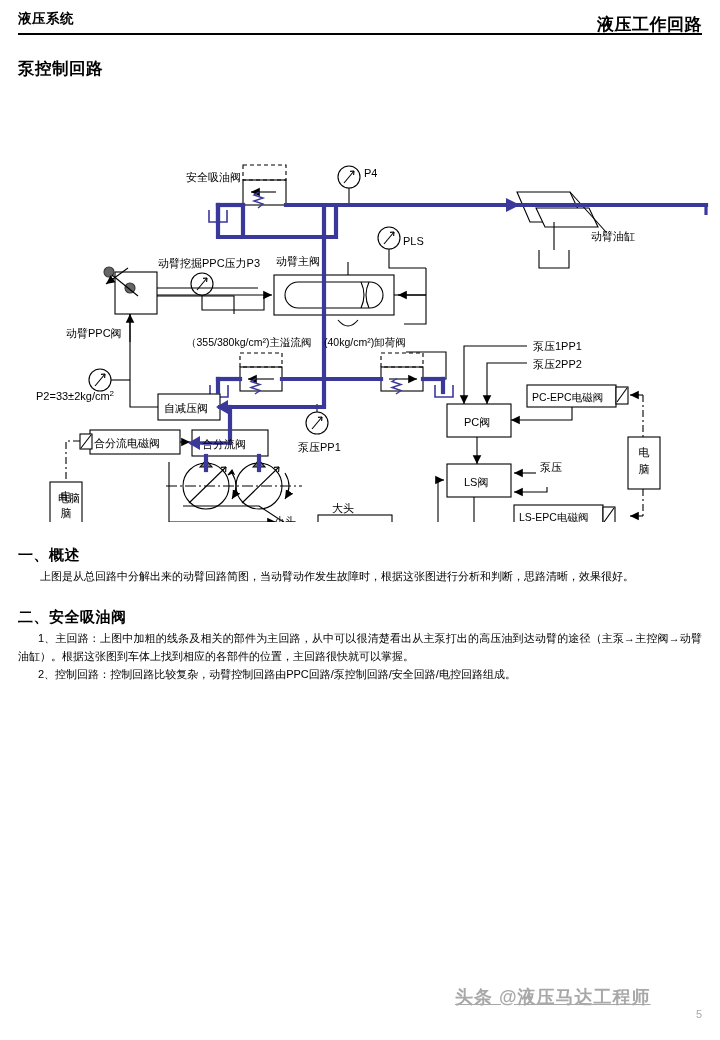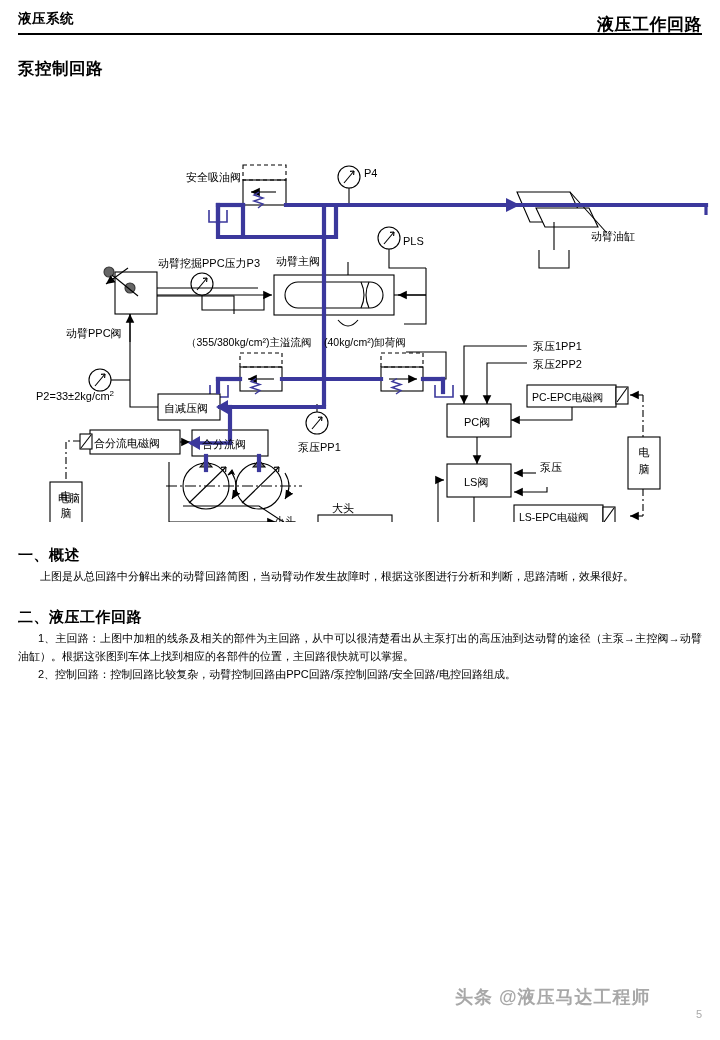--- a/index.html
+++ b/index.html
@@ -20,21 +20,21 @@
 
   
   .body{position:absolute;left:18px;top:524px;width:684px;}
   .h2{font-size:15px;font-weight:bold;margin:22px 0 3px 0;letter-spacing:.5px;}
   .p{font-size:11px;line-height:1.62;margin:0 0 1px 0;text-align:justify;}
   .p.ind{text-indent:2em;}
   .p b{font-weight:normal;margin-left:20px;}
 
   
   .wm{position:absolute;left:455px;top:985px;font-size:18px;color:#9a9a9a;
-      font-weight:bold;letter-spacing:1px;opacity:.85;}
+      font-weight:bold;letter-spacing:1px;opacity:.85;text-decoration:underline;}
   .pg{position:absolute;right:18px;top:1008px;font-size:11px;color:#aaa;}
 </style>
 </head>
 <body>
 
 <div class="hdr">
   <div class="hdr-l">液压系统</div>
   <div class="hdr-r">液压工作回路</div>
 </div>
 <div class="hdr-rule"></div>
@@ -314,20 +314,20 @@
   <text x="638" y="374" font-size="11" text-anchor="middle" font-family="Liberation Sans, DejaVu Sans, sans-serif">
     <tspan x="638" dy="0">电</tspan><tspan x="638" dy="17">脑</tspan>
   </text>
 </svg>
 </div>
 
 <div class="body">
   <div id="sections-host">
       <div class="h2">一、概述</div>
       <div class="p ind"><span>上图是从总回路中分解出来的动臂回路简图，当动臂动作发生故障时，根据这张图进行分析和判断，思路清晰，效果很好。</span></div>
-      <div class="h2">二、液压工作回路</div>
+      <div class="h2">二、安全吸油阀</div>
       <div class="p"><b>1、主回路：</b><span>上图中加粗的线条及相关的部件为主回路，从中可以很清楚看出从主泵打出的高压油到达动臂的途径（主泵→主控阀→动臂油缸）。根据这张图到车体上找到相应的各部件的位置，主回路很快就可以掌握。</span></div>
       <div class="p"><b>2、控制回路：</b><span>控制回路比较复杂，动臂控制回路由PPC回路/泵控制回路/安全回路/电控回路组成。</span></div>
     </div>
 </div>
 
 <div class="wm">头条 @液压马达工程师</div>
 <div class="pg">5</div>
 
 </body></html>

